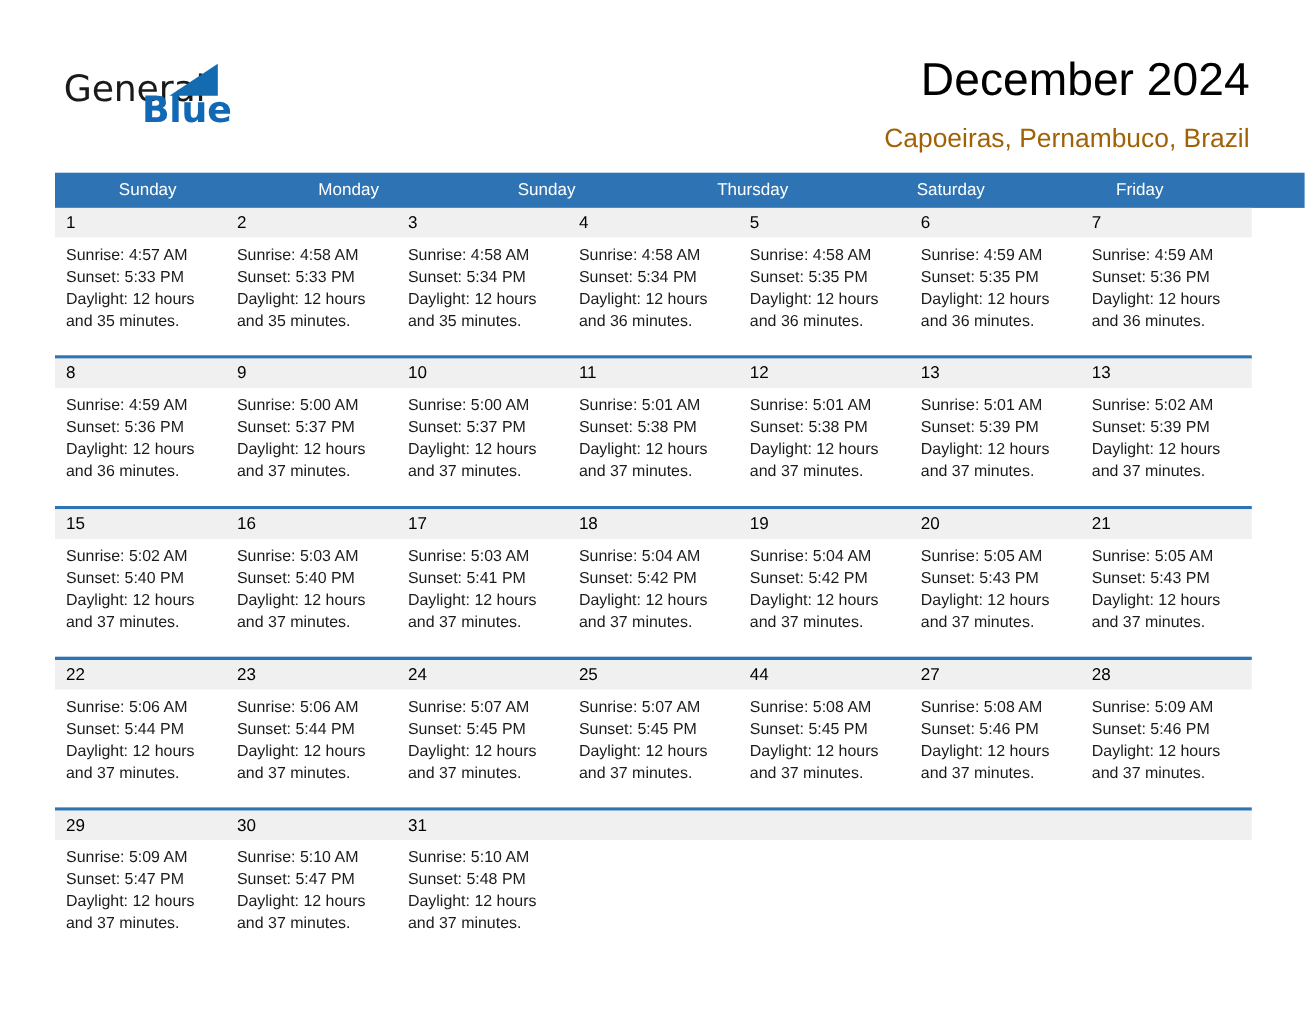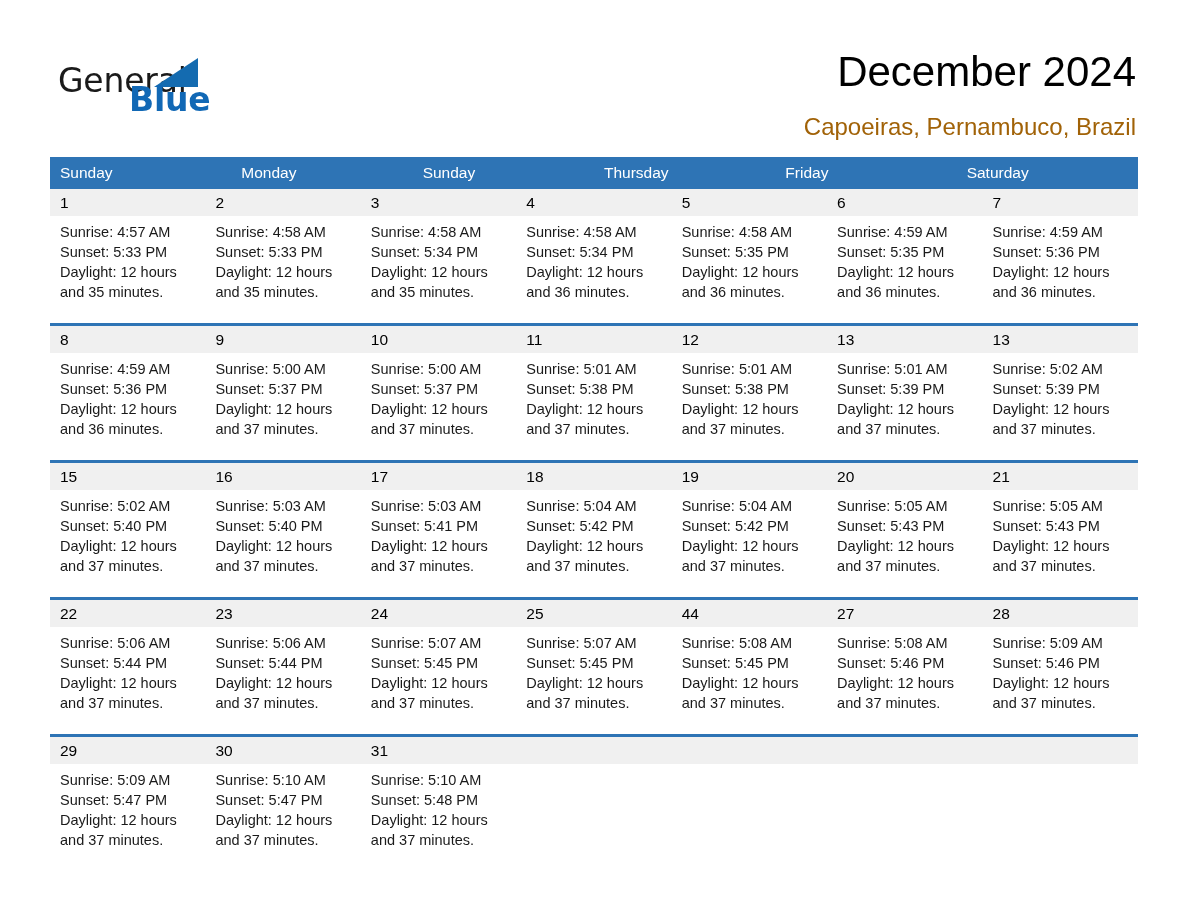--- a/index.html
+++ b/index.html
@@ -97,20 +97,21 @@
     position: absolute;
     left: 50px;
     top: 157px;
     width: 1088px;
   }
   .cal-head {
     display: flex;
     width: 100%;
     background: #2E74B5;
     height: 32px;
+    padding-left: 48px;
   }
   .cal-head .hcell {
     flex: 1 1 0;
     min-width: 0;
     color: #ffffff;
     font-size: 15.5px;
     line-height: 32px;
     padding-left: 10px;
     box-sizing: border-box;
     white-space: nowrap;
@@ -179,22 +180,22 @@
     <div class="subtitle">Capoeiras, Pernambuco, Brazil</div>
   </div>
 
   <div class="calendar">
 
     <div class="cal-head">
       <div class="hcell">Sunday</div>
       <div class="hcell">Monday</div>
       <div class="hcell">Sunday</div>
       <div class="hcell">Thursday</div>
+      <div class="hcell">Saturday</div>
       <div class="hcell">Friday</div>
-      <div class="hcell">Saturday</div>
     </div>
 
     <div class="week first">
       <div class="week-daynums">
         <div class="dcell">1</div>
         <div class="dcell">2</div>
         <div class="dcell">3</div>
         <div class="dcell">4</div>
         <div class="dcell">5</div>
         <div class="dcell">6</div>

